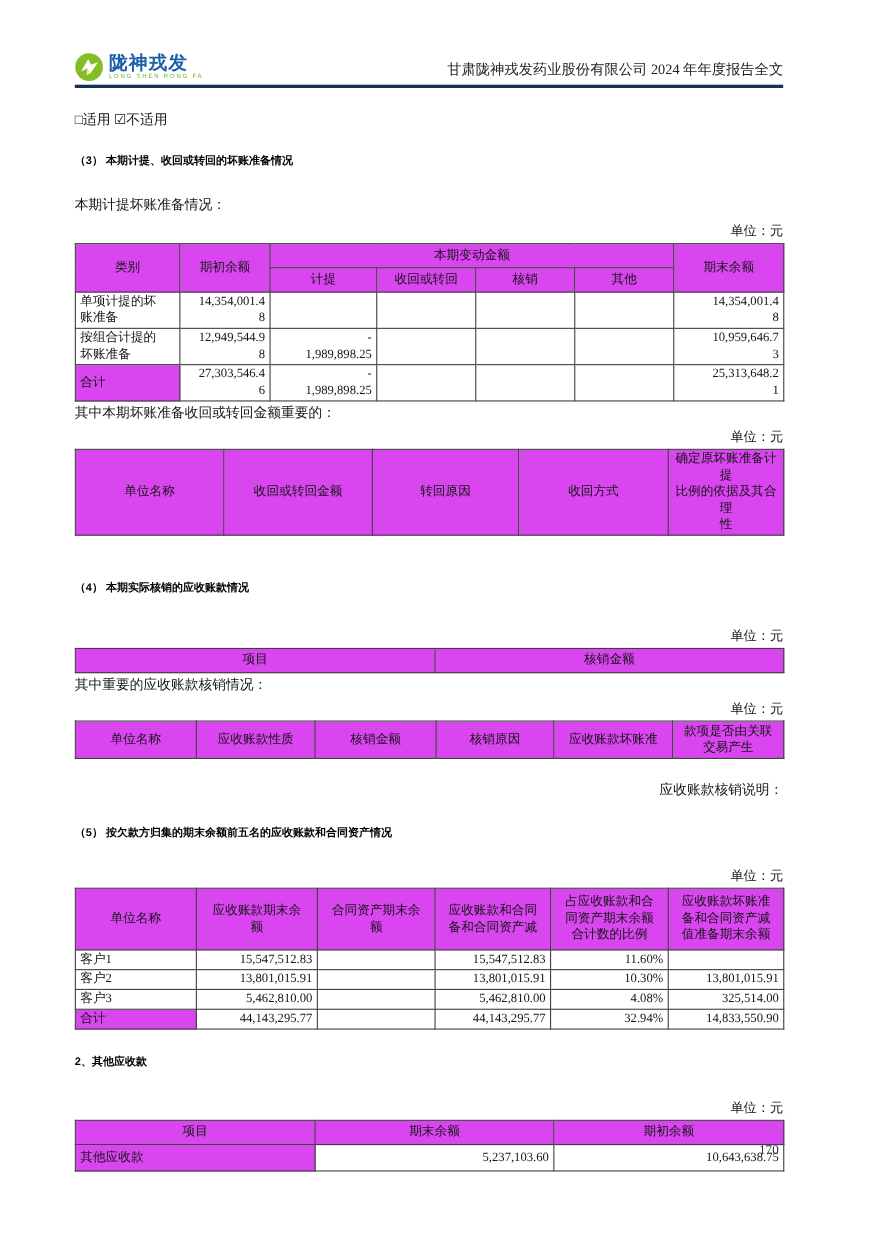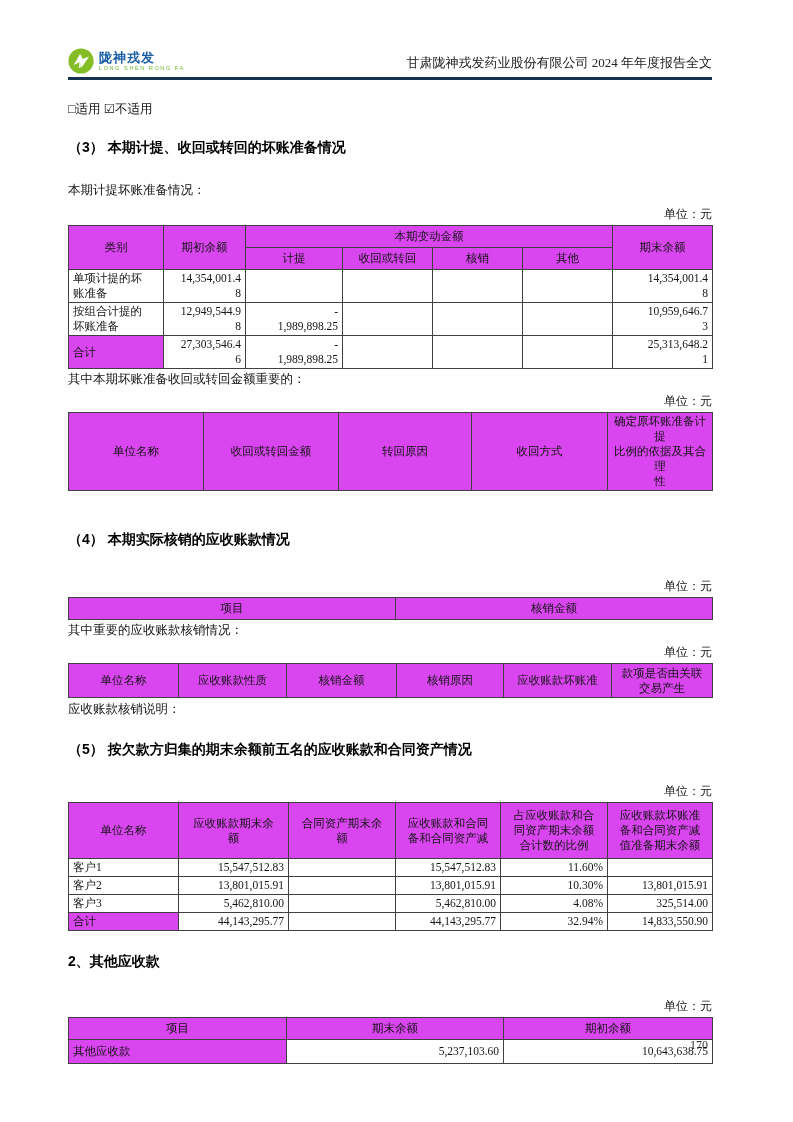--- a/index.html
+++ b/index.html
@@ -11,27 +11,27 @@
     color:#141414;
     overflow:hidden;
     box-sizing:border-box;
     padding:47px 81px 0 68px;
   }
   
   .hdr{display:flex;justify-content:space-between;align-items:flex-end;height:27px;}
   .logo{display:flex;align-items:center;gap:5px;}
   .logo svg{display:block;}
   .brand{display:flex;flex-direction:column;line-height:1;}
-  .brand-cn{font-family:"Liberation Sans","DejaVu Sans",sans-serif;font-weight:bold;font-size:13px;color:#1b5fa8;letter-spacing:1px;}
+  .brand-cn{font-family:"Liberation Sans","DejaVu Sans",sans-serif;font-weight:bold;font-size:17px;color:#1b5fa8;letter-spacing:1px;}
   .brand-en{font-family:"Liberation Sans","DejaVu Sans",sans-serif;font-size:5.5px;color:#6ab82d;letter-spacing:1.6px;margin-top:2px;}
   .doc-title{font-size:13px;color:#222;padding-bottom:2px;}
   .hdr-rule{height:3px;background:#17324f;margin-top:3px;}
   
   .check-line{margin-top:21px;font-size:12.5px;height:15px;}
-  .h-sec{font-family:"Liberation Sans","DejaVu Sans",sans-serif;font-weight:bold;font-size:14px;color:#000;}
+  .h-sec{font-family:"Liberation Sans","DejaVu Sans",sans-serif;font-weight:bold;font-size:10px;color:#000;}
   .h3a{margin-top:23px;}
   .note{font-size:12.5px;}
   .unit{font-size:12px;text-align:right;}
   
   table{border-collapse:collapse;table-layout:fixed;width:644px;font-size:11.5px;line-height:15px;}
   th,td{border:1px solid #404040;padding:1px 4px;vertical-align:middle;white-space:pre-line;word-wrap:break-word;font-weight:normal;}
   .gray{background:#d946ef;}
   .ctr{text-align:center;}
   .num{text-align:right;}
   .lbl{text-align:left;}
@@ -187,21 +187,21 @@
       <th class="gray ctr">应收账款性质</th>
       <th class="gray ctr">核销金额</th>
       <th class="gray ctr">核销原因</th>
       <th class="gray ctr">应收账款坏账准</th>
       <th class="gray ctr">款项是否由关联
 交易产生</th>
     </tr>
   </tbody>
     </table>
 
-  <div class="note" style="margin-top:3px;">应收账款核销说明：</div>
+  <div class="note" style="margin-top:20px;text-align:right;">应收账款核销说明：</div>
 
   <div class="h-sec" style="margin-top:23px;">（5）  按欠款方归集的期末余额前五名的应收账款和合同资产情况</div>
   <div class="unit" style="margin-top:24px;">单位：元</div>
 
   <table style="margin-top:2px;">
     <colgroup>
         <col style="width:110px">
         <col style="width:110px">
         <col style="width:107px">
         <col style="width:105px">

